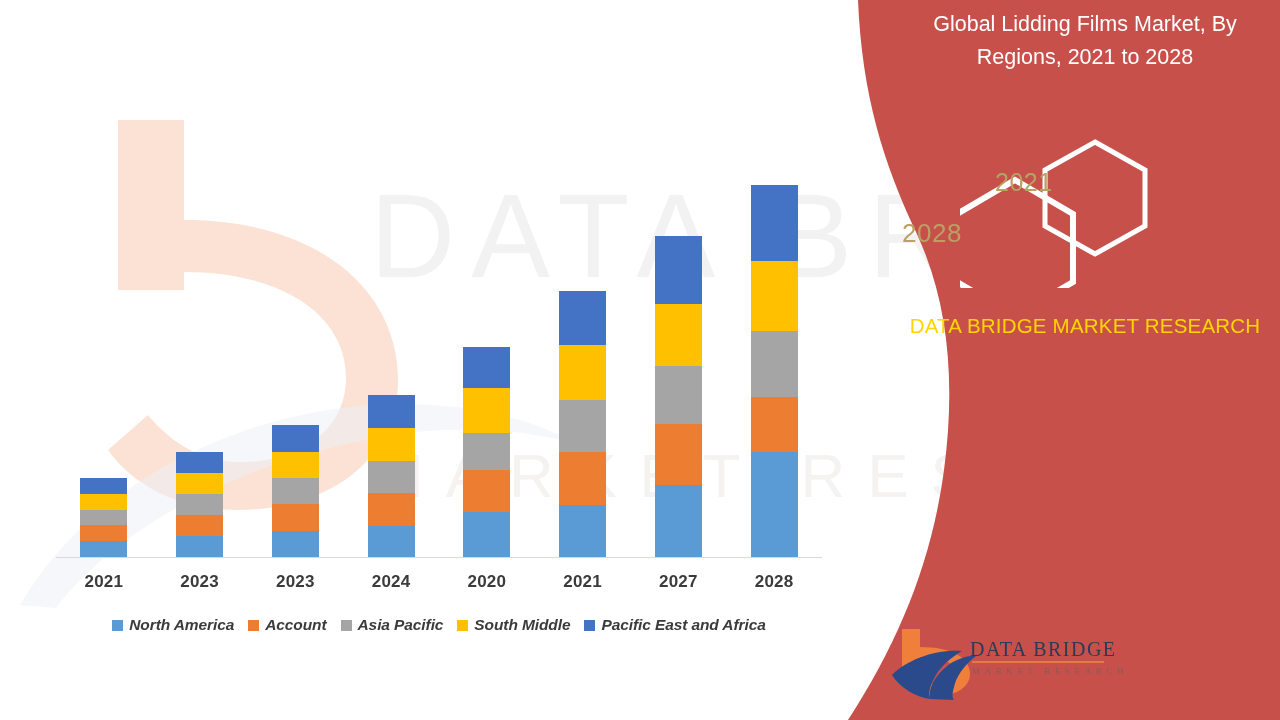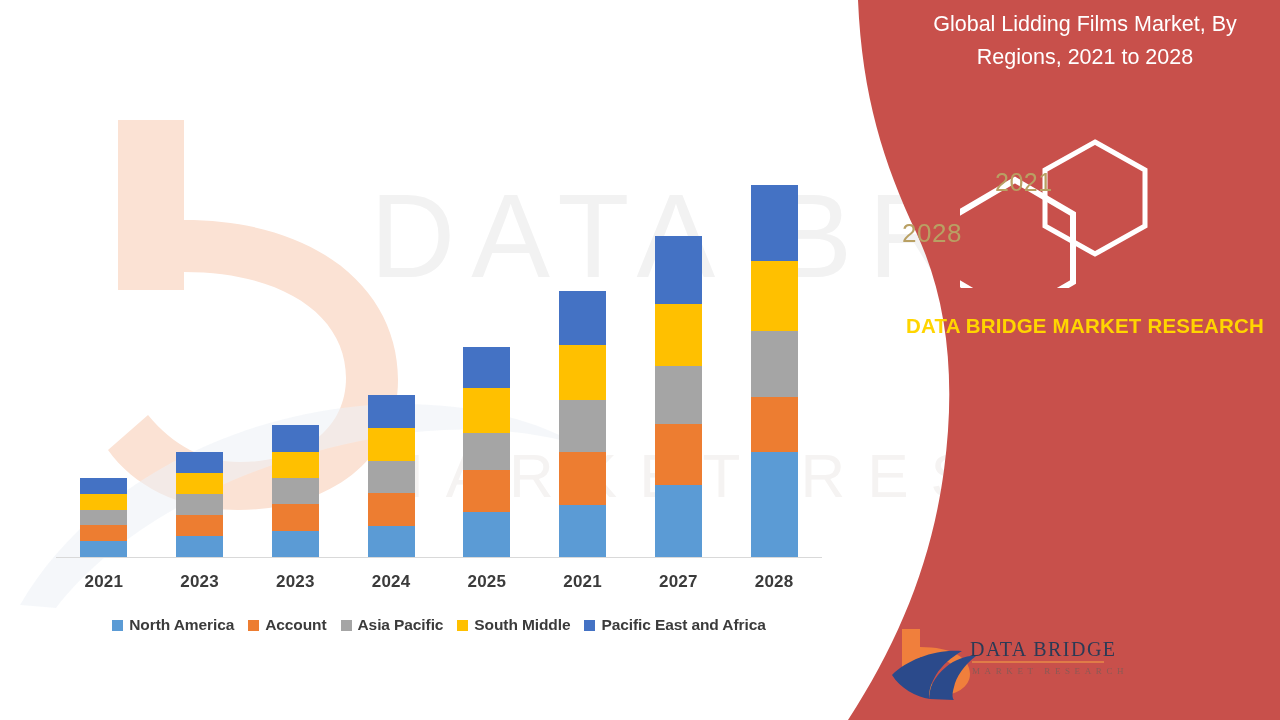--- a/index.html
+++ b/index.html
@@ -119,20 +119,21 @@
 
   
   .legend {
     position: absolute;
     left: 56px; top: 616px;
     width: 766px;
     display: flex;
     justify-content: center;
     align-items: center;
     gap: 14px;
+    font-style: italic;
   }
   .legend-item {
     display: flex;
     align-items: center;
     gap: 6px;
   }
   .legend-swatch {
     width: 11px; height: 11px;
     display: inline-block;
     flex: 0 0 auto;
@@ -181,21 +182,21 @@
   .hex-2021 { left: 115px; top: 168px; font-size: 25px; }
   .hex-2028 { left: 22px; top: 218px; font-size: 26px; }
   .brand {
     position: absolute;
     left: 20px; top: 310px;
     width: 370px;
     text-align: center;
     color: #ffd500;
     font-size: 20.5px;
     line-height: 32px;
-    font-weight: 700;
+    font-weight: 400;
     letter-spacing: .2px;
   }
   .logo {
     position: absolute;
     left: 10px; top: 625px;
     width: 220px; height: 75px;
   }
   .logo-text-main {
     position: absolute;
     left: 90px; top: 638px;
@@ -317,21 +318,21 @@
         </div>
       </div>
     <div class="baseline"></div>
   </div>
 
   <div class="xaxis">
       <div class="xtick">2021</div>
       <div class="xtick">2023</div>
       <div class="xtick">2023</div>
       <div class="xtick">2024</div>
-      <div class="xtick">2025</div>
+      <div class="xtick">2020</div>
       <div class="xtick">2021</div>
       <div class="xtick">2027</div>
       <div class="xtick">2028</div>
     </div>
 
   <div class="legend">
       <div class="legend-item">
         <span class="legend-swatch" style="background: rgb(91, 155, 213);"></span>
         <span class="legend-label">North America</span>
       </div>

